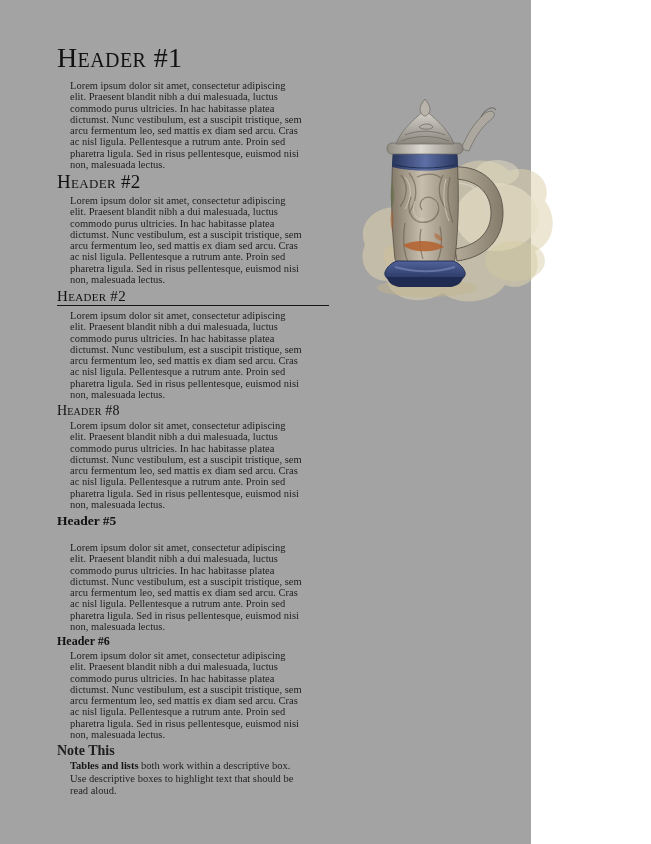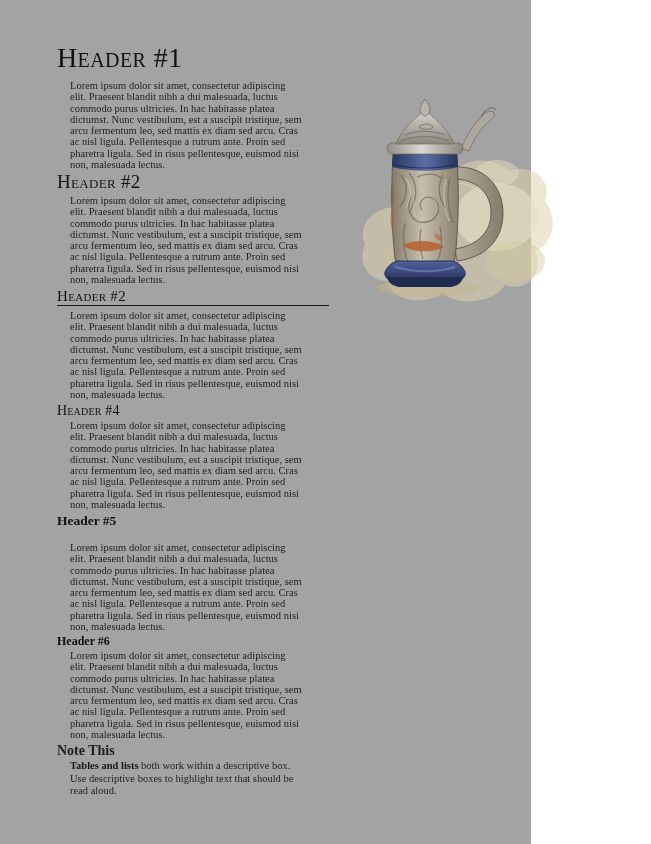--- a/index.html
+++ b/index.html
@@ -112,21 +112,21 @@
     <h3 class="h3">Header #2</h3>
     <p class="body">Lorem ipsum dolor sit amet, consectetur adipiscing
 elit. Praesent blandit nibh a dui malesuada, luctus
 commodo purus ultricies. In hac habitasse platea
 dictumst. Nunc vestibulum, est a suscipit tristique, sem
 arcu fermentum leo, sed mattis ex diam sed arcu. Cras
 ac nisl ligula. Pellentesque a rutrum ante. Proin sed
 pharetra ligula. Sed in risus pellentesque, euismod nisi
 non, malesuada lectus.</p>
 
-    <h4 class="h4">Header #4</h4>
+    <h4 class="h4">Header #8</h4>
     <p class="body">Lorem ipsum dolor sit amet, consectetur adipiscing
 elit. Praesent blandit nibh a dui malesuada, luctus
 commodo purus ultricies. In hac habitasse platea
 dictumst. Nunc vestibulum, est a suscipit tristique, sem
 arcu fermentum leo, sed mattis ex diam sed arcu. Cras
 ac nisl ligula. Pellentesque a rutrum ante. Proin sed
 pharetra ligula. Sed in risus pellentesque, euismod nisi
 non, malesuada lectus.</p>
 
     <h5 class="h5">Header #5</h5>

